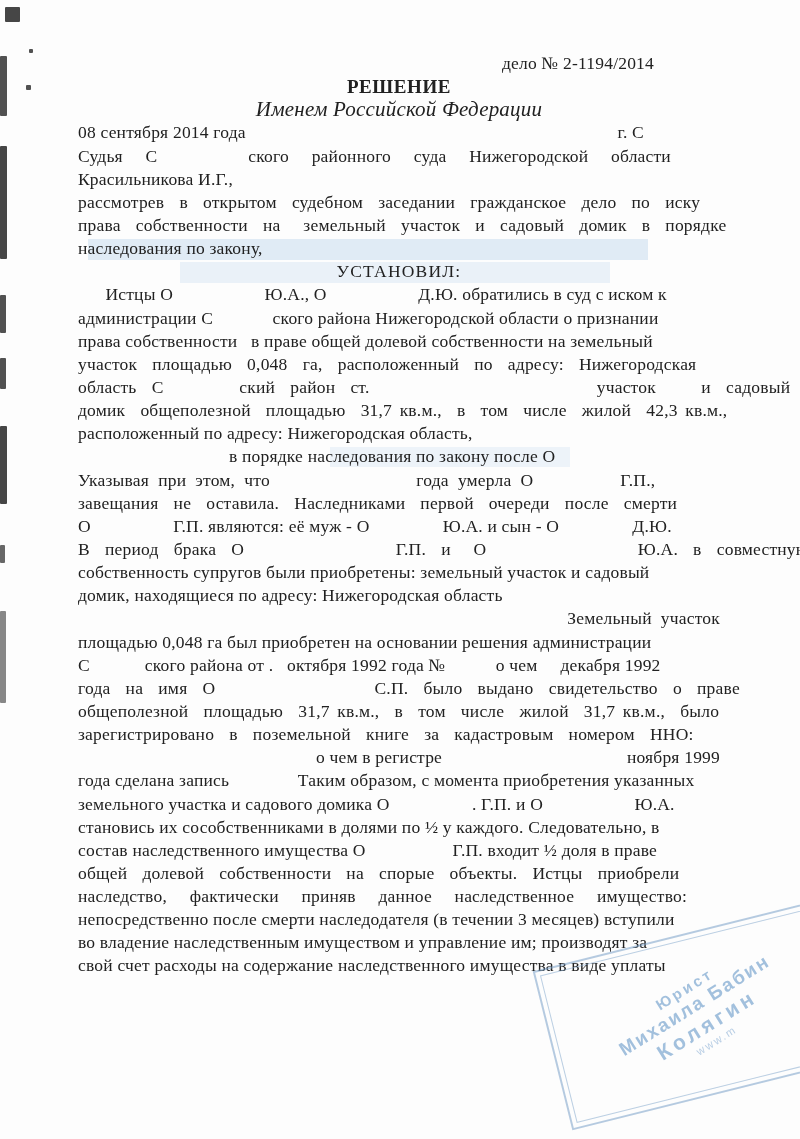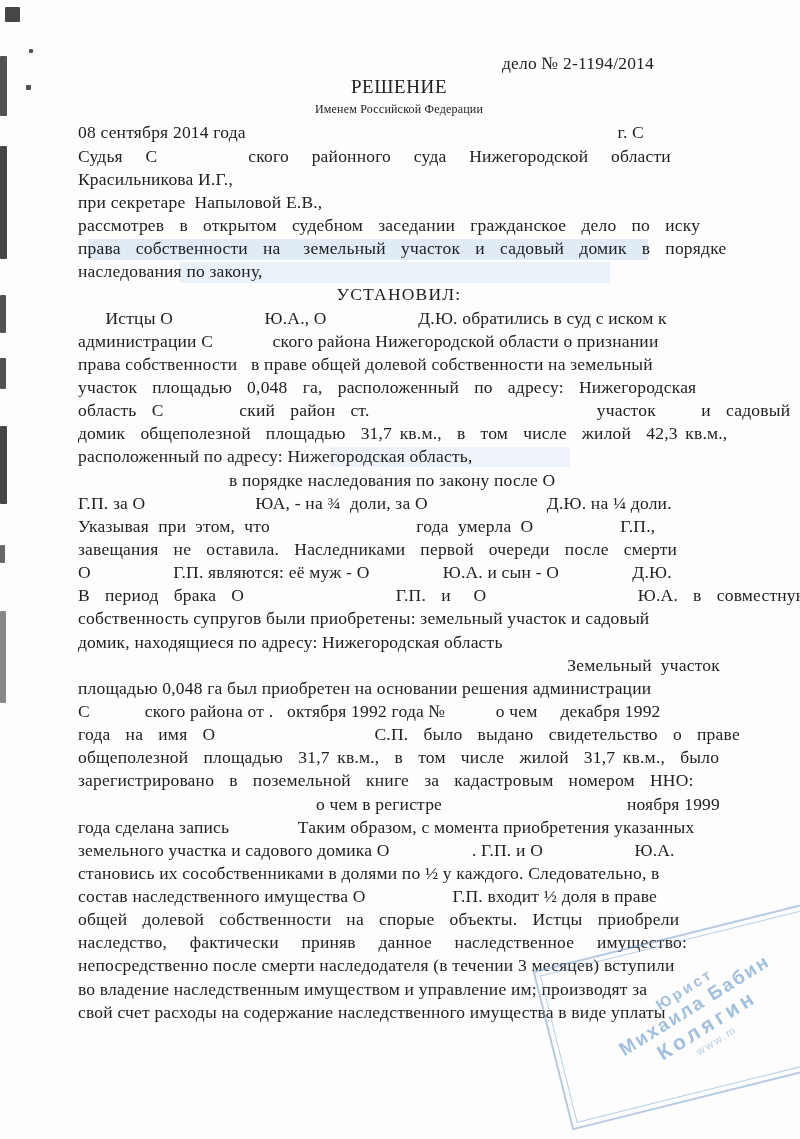--- a/index.html
+++ b/index.html
@@ -17,22 +17,22 @@
     font-size:17.5px;
     line-height:23.15px;
     letter-spacing:.2px;
   }
   .ln{white-space:pre;height:23.15px;overflow:visible;}
   .ln.c{text-align:center;white-space:normal;}
   .ln.r{text-align:right;white-space:pre;}
   .ln.sp{display:flex;justify-content:space-between;}
   .ln.w{word-spacing:3px;}
   .ln.caseno{padding-right:66px;}
-  .ln.title{font-weight:normal;font-size:19px;letter-spacing:.6px;}
-  .ln.subtitle{font-size:12px;}
+  .ln.title{font-weight:bold;font-size:19px;letter-spacing:.6px;}
+  .ln.subtitle{font-size:21px;font-style:italic;}
   .ln.heading{letter-spacing:1.2px;}
   .mark{position:absolute;background:#262626;border-radius:1px;}
   .hl{position:absolute;}
   .stamp{
     position:absolute;
     left:548px;top:932px;width:300px;height:160px;
     border:2px solid rgba(122,161,201,.55);
     transform:rotate(-14deg);
     transform-origin:center;
   }
@@ -75,34 +75,32 @@
       <div class="hl" style="left: 330px; top: 447px; width: 240px; height: 20px; background: rgba(150, 190, 225, 0.15);"></div>
     </div>
 
   <div class="doc">
       <div class="ln r caseno">дело № 2-1194/2014</div>
       <div class="ln c title">РЕШЕНИЕ</div>
       <div class="ln c subtitle">Именем Российской Федерации</div>
       <div class="ln sp"><span>08 сентября 2014 года</span><span style="margin-right: 76px;">г. С</span></div>
       <div class="ln l w">Судья   С            ского   районного   суда   Нижегородской   области</div>
       <div class="ln l">Красильникова И.Г.,</div>
-      <div class="ln l">при секретаре  Напыловой Е.В.,</div>
       <div class="ln l w">рассмотрев  в  открытом  судебном  заседании  гражданское  дело  по  иску</div>
       <div class="ln l w">права  собственности  на   земельный  участок  и  садовый  домик  в  порядке</div>
       <div class="ln l">наследования по закону,</div>
       <div class="ln c heading">УСТАНОВИЛ:</div>
       <div class="ln l">      Истцы О                    Ю.А., О                    Д.Ю. обратились в суд с иском к</div>
       <div class="ln l">администрации С             ского района Нижегородской области о признании</div>
       <div class="ln l">права собственности   в праве общей долевой собственности на земельный</div>
       <div class="ln l w">участок  площадью  0,048  га,  расположенный  по  адресу:  Нижегородская</div>
       <div class="ln l w">область  С          ский  район  ст.                              участок      и  садовый</div>
       <div class="ln l w">домик  общеполезной  площадью  31,7 кв.м.,  в  том  числе  жилой  42,3 кв.м.,</div>
       <div class="ln l">расположенный по адресу: Нижегородская область,</div>
       <div class="ln l">                                 в порядке наследования по закону после О</div>
-      <div class="ln l">Г.П. за О                        ЮА, - на ¾  доли, за О                          Д.Ю. на ¼ доли.</div>
       <div class="ln l">Указывая  при  этом,  что                                года  умерла  О                   Г.П.,</div>
       <div class="ln l w">завещания  не  оставила.  Наследниками  первой  очереди  после  смерти</div>
       <div class="ln l">О                  Г.П. являются: её муж - О                Ю.А. и сын - О                Д.Ю.</div>
       <div class="ln l w">В  период  брака  О                    Г.П.  и   О                    Ю.А.  в  совместную</div>
       <div class="ln l">собственность супругов были приобретены: земельный участок и садовый</div>
       <div class="ln l">домик, находящиеся по адресу: Нижегородская область</div>
       <div class="ln r">Земельный  участок</div>
       <div class="ln l">площадью 0,048 га был приобретен на основании решения администрации</div>
       <div class="ln l">С            ского района от .   октября 1992 года №           о чем     декабря 1992</div>
       <div class="ln l w">года  на  имя  О                     С.П.  было  выдано  свидетельство  о  праве</div>

